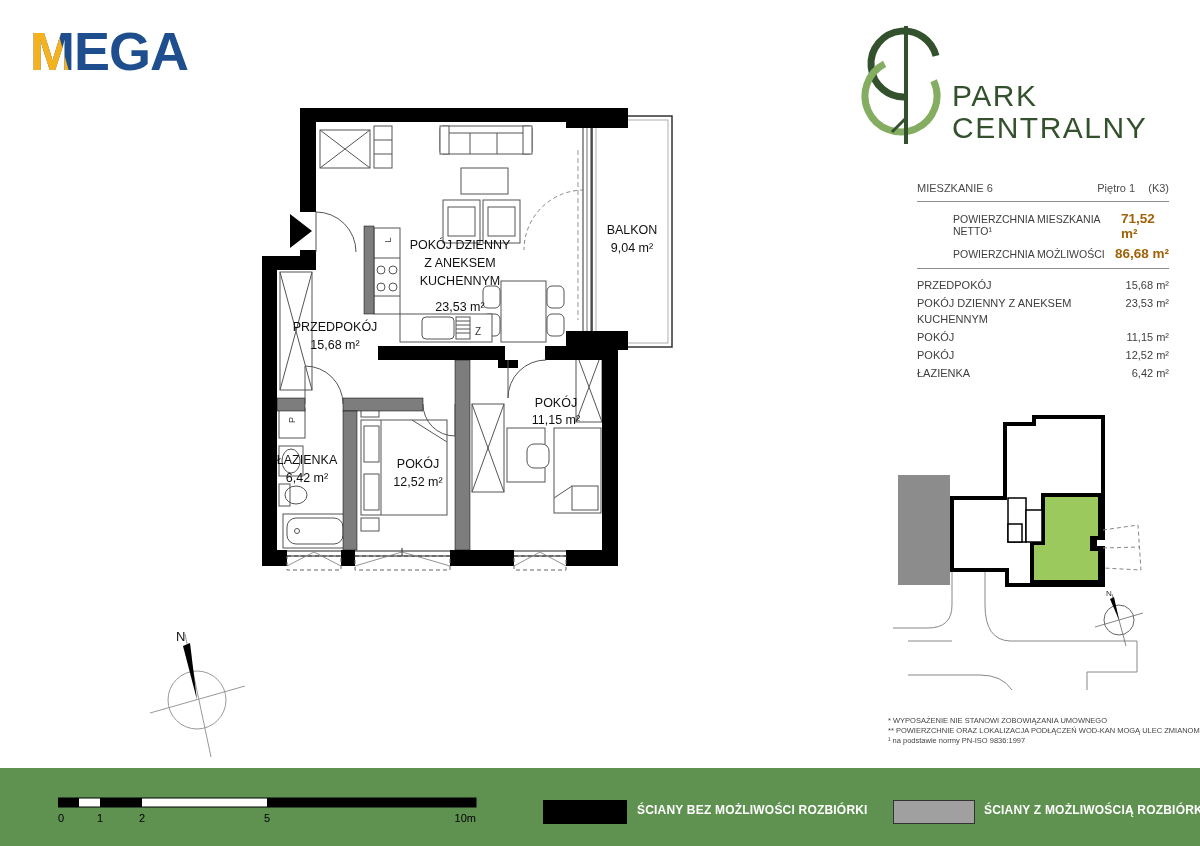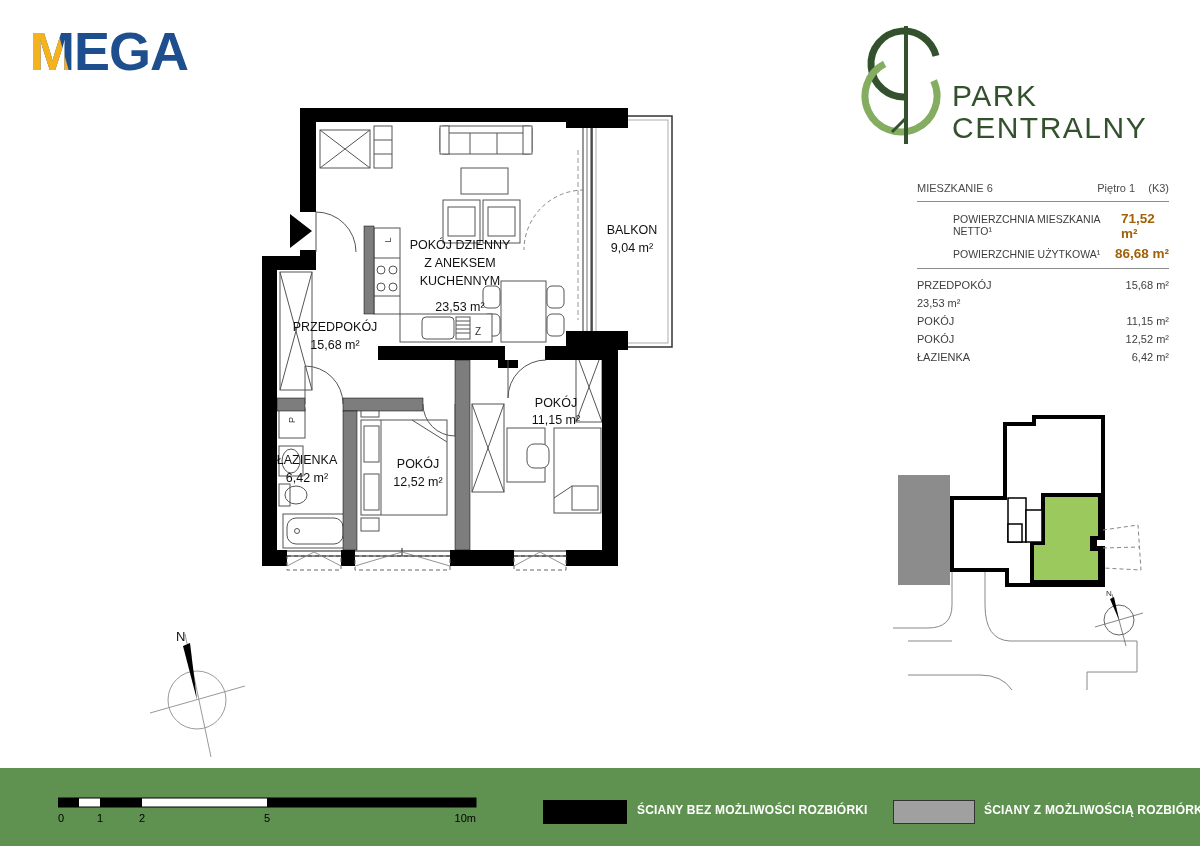--- a/index.html
+++ b/index.html
@@ -59,29 +59,30 @@
         <span>Piętro 1</span>
         <span>(K3)</span>
       </span>
     </div>
     <hr class="ip-hr">
     <div class="ip-row ip-big">
       <span class="lbl">POWIERZCHNIA MIESZKANIA NETTO¹</span>
       <span class="val">71,52 m²</span>
     </div>
     <div class="ip-row ip-big">
-      <span class="lbl">POWIERZCHNIE UŻYTKOWA¹</span>
+      <span class="lbl">POWIERZCHNIA MOŻLIWOŚCI</span>
       <span class="val">86,68 m²</span>
     </div>
     <hr class="ip-hr">
     <div class="ip-row ip-room">
       <span class="nm">PRZEDPOKÓJ</span>
       <span class="ar">15,68 m²</span>
     </div>
     <div class="ip-row ip-room">
+      <span class="nm">POKÓJ DZIENNY Z ANEKSEM KUCHENNYM</span>
       <span class="ar">23,53 m²</span>
     </div>
     <div class="ip-row ip-room">
       <span class="nm">POKÓJ</span>
       <span class="ar">11,15 m²</span>
     </div>
     <div class="ip-row ip-room">
       <span class="nm">POKÓJ</span>
       <span class="ar">12,52 m²</span>
     </div>
@@ -341,20 +342,25 @@
     </g>
     <g>
       <circle cx="1119" cy="620" r="15" fill="none" stroke="#666" stroke-width="1"></circle>
       <line x1="1095" y1="627" x2="1143" y2="613" stroke="#666" stroke-width="0.8"></line>
       <line x1="1112" y1="594" x2="1126" y2="646" stroke="#666" stroke-width="0.8"></line>
       <polygon points="1119,620 1110,599 1114,597" fill="#000"></polygon>
       <text x="1106" y="596" font-size="8" fill="#333">N</text>
     </g>
   </svg>
 
+  <div class="footnotes">
+    <div>*  WYPOSAŻENIE NIE STANOWI ZOBOWIĄZANIA UMOWNEGO</div>
+    <div>** POWIERZCHNIE ORAZ LOKALIZACJA PODŁĄCZEŃ WOD-KAN MOGĄ ULEC ZMIANOM</div>
+    <div>¹ na podstawie normy PN-ISO 9836:1997</div>
+  </div>
 
   <div class="footer"></div>
 
   <svg class="abs" style="left:58px;top:794px" width="430" height="36" viewBox="0 0 430 36">
     <rect x="0" y="4" width="418" height="9" fill="#fff" stroke="#000" stroke-width="1"></rect>
     <rect x="0" y="4" width="21" height="9" fill="#000"></rect>
     <rect x="42" y="4" width="42" height="9" fill="#000"></rect>
     <rect x="209" y="4" width="209" height="9" fill="#000"></rect>
     <g font-size="11" fill="#000">
       <text x="0" y="28">0</text>

